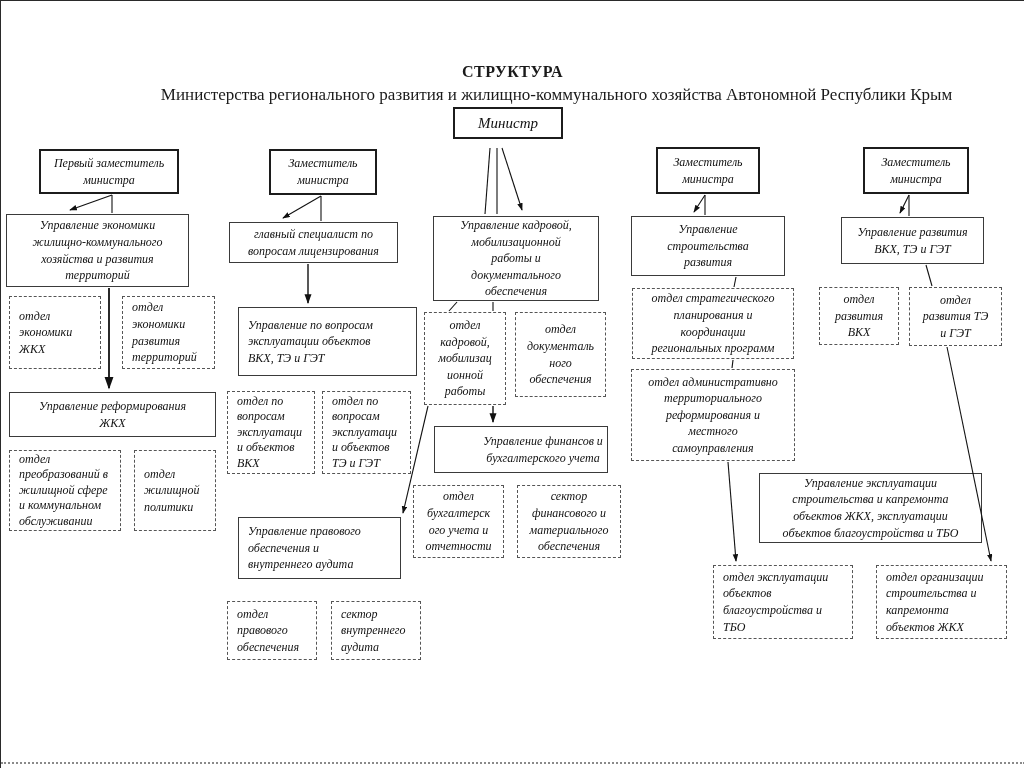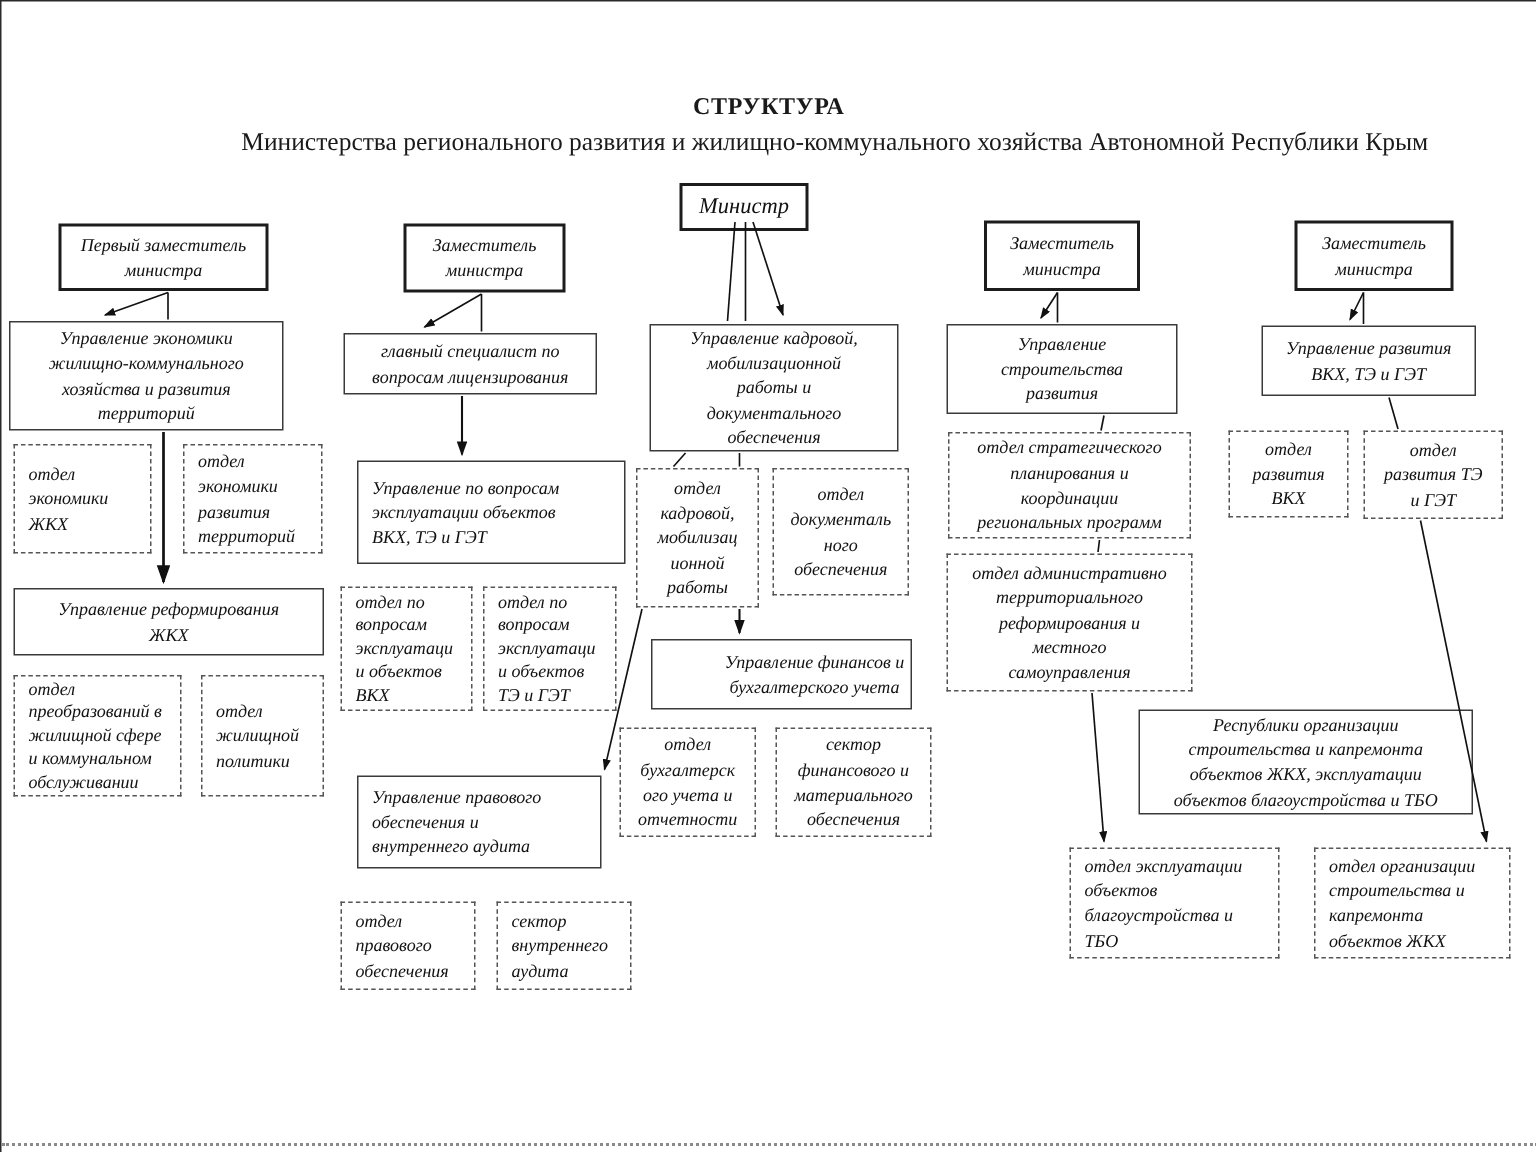--- a/index.html
+++ b/index.html
@@ -21,21 +21,21 @@
   .page-rule{position:absolute;left:0;top:761px;width:1024px;border-top:2px dotted #8a8a8a;}
 </style>
 </head>
 <body>
 
 <div class="canvas">
 
   <div class="title">СТРУКТУРА</div>
   <div class="subtitle">Министерства регионального развития и жилищно-коммунального хозяйства Автономной Республики Крым</div>
 
-  <div class="box b-heavy" style="left:452px;top:121px;width:86px;height:32px;font-size:15px;font-family:Liberation Serif, serif;">Министр</div>
+  <div class="box b-heavy" style="left:452px;top:106px;width:110px;height:32px;font-size:15px;font-family:Liberation Serif, serif;">Министр</div>
 
   <div class="box b-heavy" style="left:38px;top:148px;width:140px;height:45px;">Первый заместитель
 министра</div>
   <div class="box b-heavy" style="left:268px;top:148px;width:108px;height:46px;">Заместитель
 министра</div>
   <div class="box b-heavy" style="left:655px;top:146px;width:104px;height:47px;">Заместитель
 министра</div>
   <div class="box b-heavy" style="left:862px;top:146px;width:106px;height:47px;">Заместитель
 министра</div>
 
@@ -116,21 +116,21 @@
 развития</div>
   <div class="box b-dash" style="left:631px;top:287px;width:162px;height:71px;">отдел стратегического
 планирования и
 координации
 региональных программ</div>
   <div class="box b-dash" style="left:630px;top:368px;width:164px;height:92px;">отдел административно
 территориального
 реформирования и
 местного
 самоуправления</div>
-  <div class="box b-solid" style="left:758px;top:472px;width:223px;height:70px;">Республики организации
+  <div class="box b-solid" style="left:758px;top:472px;width:223px;height:70px;">Управление эксплуатации
 строительства и капремонта
 объектов ЖКХ, эксплуатации
 объектов благоустройства и ТБО</div>
   <div class="box b-dash left" style="left:712px;top:564px;width:140px;height:74px;">отдел эксплуатации
 объектов
 благоустройства и
 ТБО</div>
   <div class="box b-dash left" style="left:875px;top:564px;width:131px;height:74px;">отдел организации
 строительства и
 капремонта

